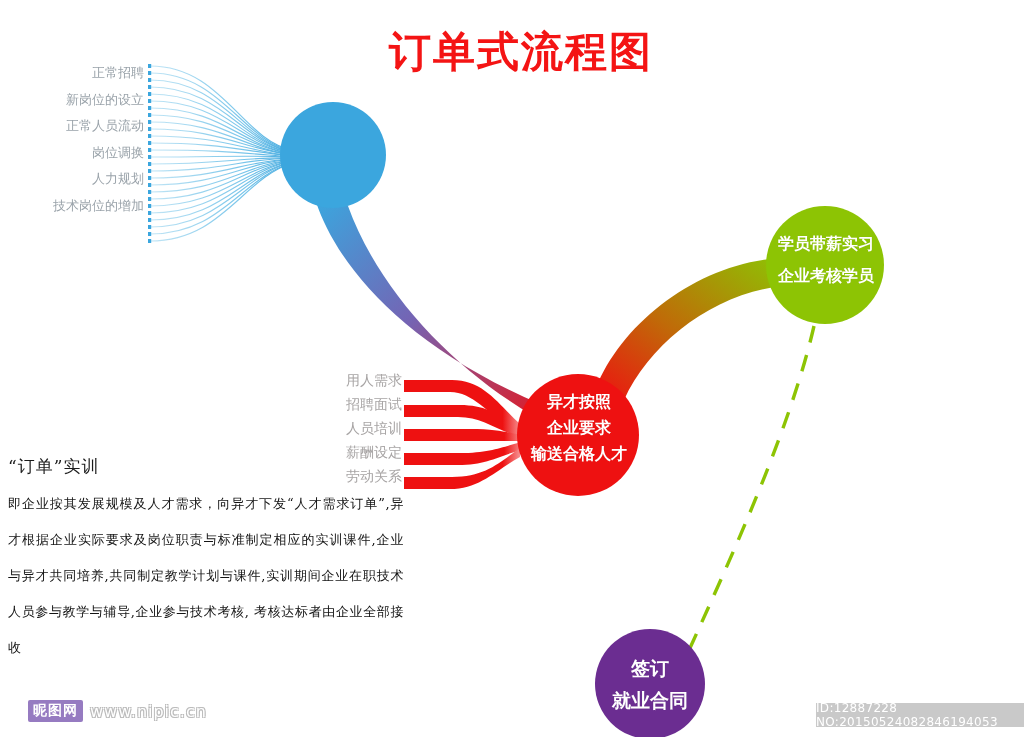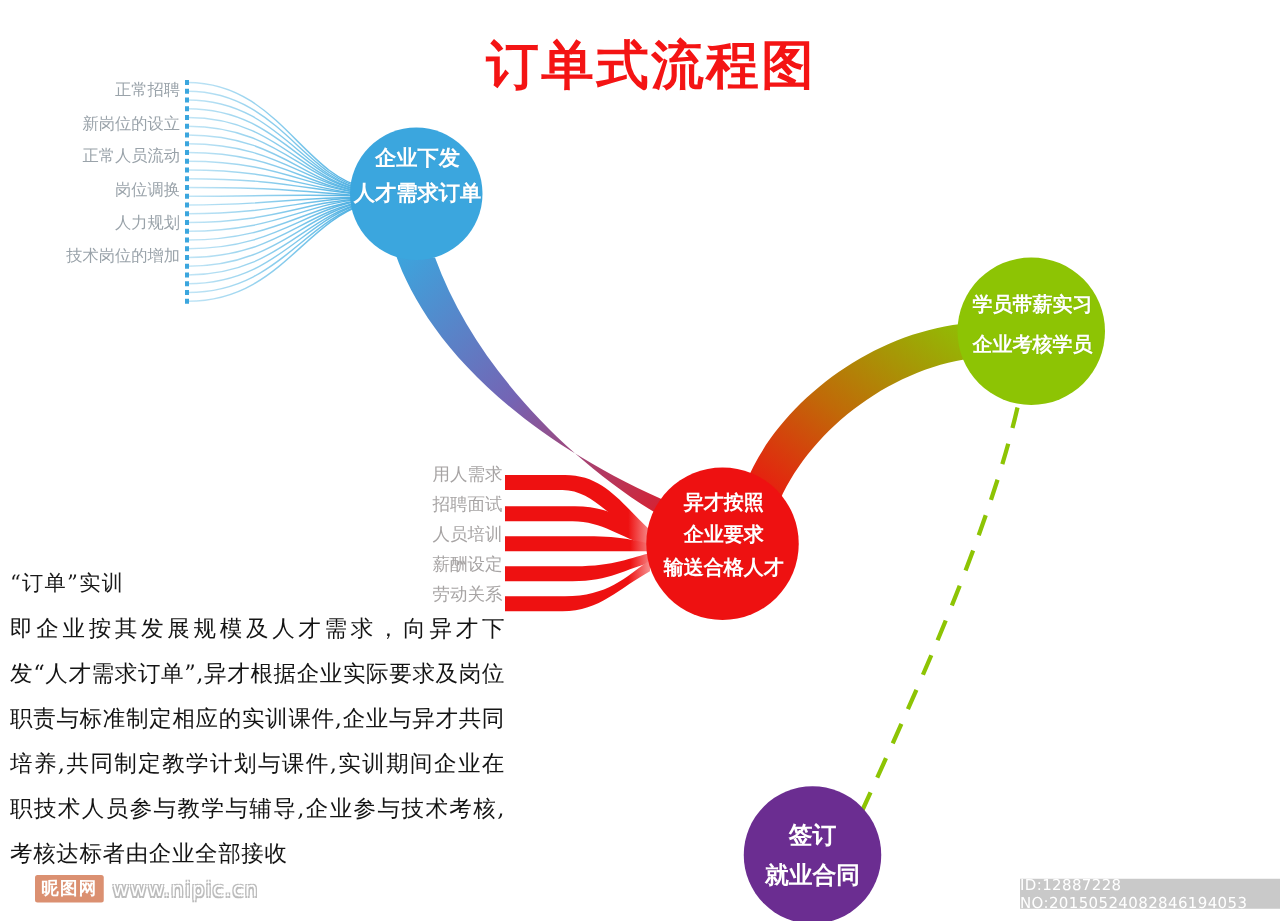--- a/index.html
+++ b/index.html
@@ -97,40 +97,40 @@
   .para-heading {
     font-family: "DejaVu Serif", "Liberation Serif", serif;
     font-size: 17px;
     color: #1a1a1a;
     text-align: left;
     margin: 0 0 8px 0;
     letter-spacing: 1px;
   }
   .para-body {
     font-family: "DejaVu Serif", "Liberation Serif", serif;
-    font-size: 18px;
+    font-size: 13px;
     line-height: 36px;
     color: #141414;
     letter-spacing: 0.5px;
     text-align: justify;
     margin: 0;
   }
 
   
   .nipic-watermark {
     position: absolute;
     left: 28px;
     top: 700px;
     display: flex;
     align-items: center;
     opacity: 0.58;
     pointer-events: none;
   }
   .nipic-logo {
-    background: #c2410c;
+    background: #4c1d95;
     color: #ffffff;
     font-family: Liberation Mono, monospace;
     font-weight: bold;
     font-size: 14px;
     padding: 2px 5px;
     letter-spacing: 1px;
     border-radius: 2px;
   }
   .nipic-url {
     margin-left: 7px;
@@ -278,24 +278,20 @@
   </div>
 
   <div class="red-labels">
     <div class="red-label">用人需求</div>
     <div class="red-label">招聘面试</div>
     <div class="red-label">人员培训</div>
     <div class="red-label">薪酬设定</div>
     <div class="red-label">劳动关系</div>
   </div>
 
-  <div class="node-text" id="node-blue-text">
-    <span class="ln">企业下发</span>
-    <span class="ln">人才需求订单</span>
-  </div>
 
   <div class="node-text" id="node-red-text">
     <span class="ln">异才按照</span>
     <span class="ln">企业要求</span>
     <span class="ln">输送合格人才</span>
   </div>
 
   <div class="node-text" id="node-green-text">
     <span class="ln">学员带薪实习</span>
     <span class="ln">企业考核学员</span>

